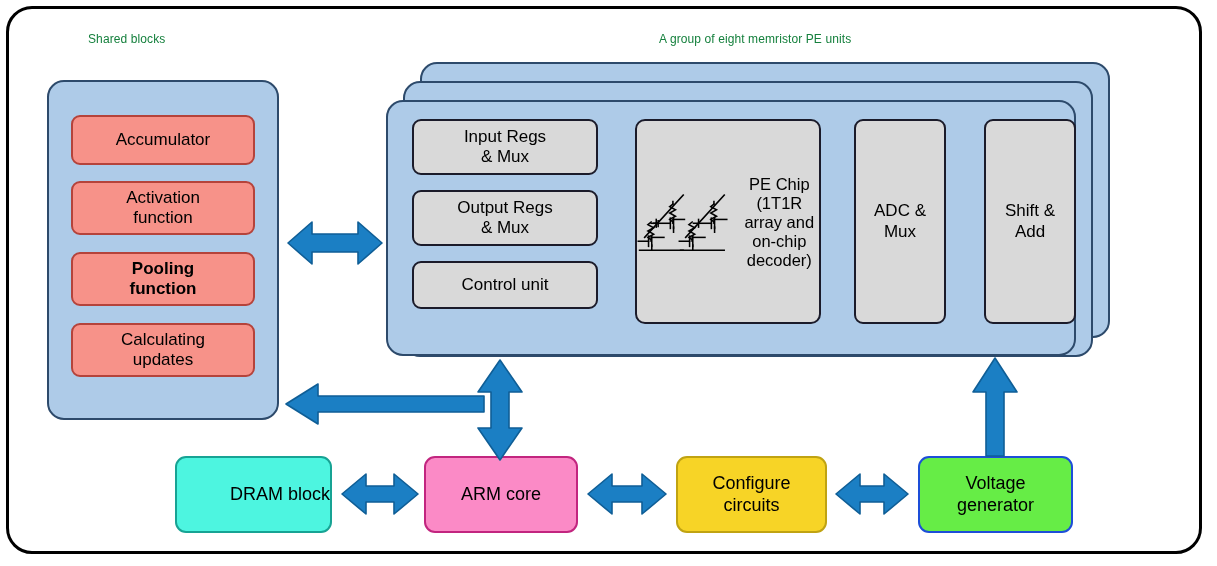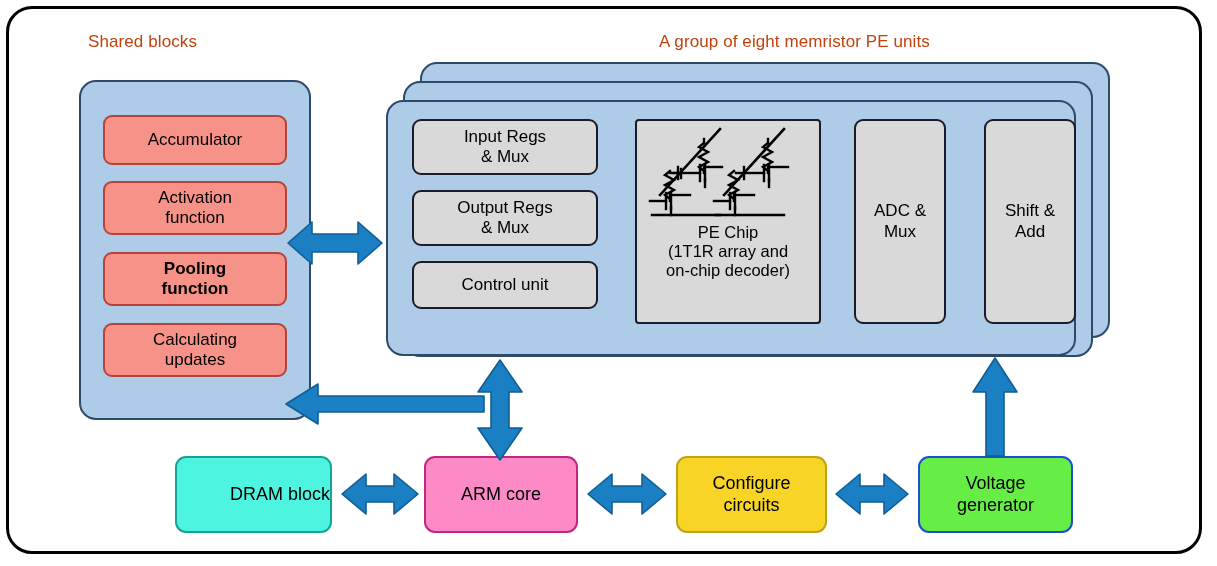--- a/index.html
+++ b/index.html
@@ -26,42 +26,41 @@
     width: 1196px;
     height: 548px;
     border: 3px solid #000000;
     border-radius: 26px;
     box-sizing: border-box;
     background: #ffffff;
   }
   
   .caption {
     position: absolute;
-    font-size: 17px;
-    color: #c2410c;
+    font-size: 12px;
+    color: #15803d;
     white-space: nowrap;
     letter-spacing: 0.1px;
   }
   #caption-shared { left: 88px;  top: 32px; }
   #caption-group  { left: 659px; top: 32px; }
 
   
   .panel-blue {
     position: absolute;
     background: #aecbe8;
     border: 2px solid #2d4a6b;
     border-radius: 17px;
     box-sizing: border-box;
   }
   #shared-panel {
     left: 47px;
     top: 80px;
     width: 232px;
     height: 340px;
-    margin-left: 32px;
   }
   .pink-box {
     position: absolute;
     background: #f79289;
     border: 2px solid #b5433b;
     border-radius: 9px;
     box-sizing: border-box;
     display: flex;
     align-items: center;
     justify-content: center;
@@ -102,25 +101,25 @@
     align-items: center;
     justify-content: center;
     text-align: center;
     font-size: 17px;
     color: #000000;
     line-height: 1.18;
   }
   .pe-chip-box {
     background: #d9d9d9;
     border: 2px solid #1b1b2a;
-    border-radius: 4px;
+    border-radius: 10px;
     box-sizing: border-box;
     position: absolute;
     display: flex;
-    flex-direction: column;
+    flex-direction: row;
     align-items: center;
   }
   .pe-chip-caption {
     font-size: 16.5px;
     line-height: 1.16;
     text-align: center;
     color: #000;
     margin-top: 2px;
   }
   

